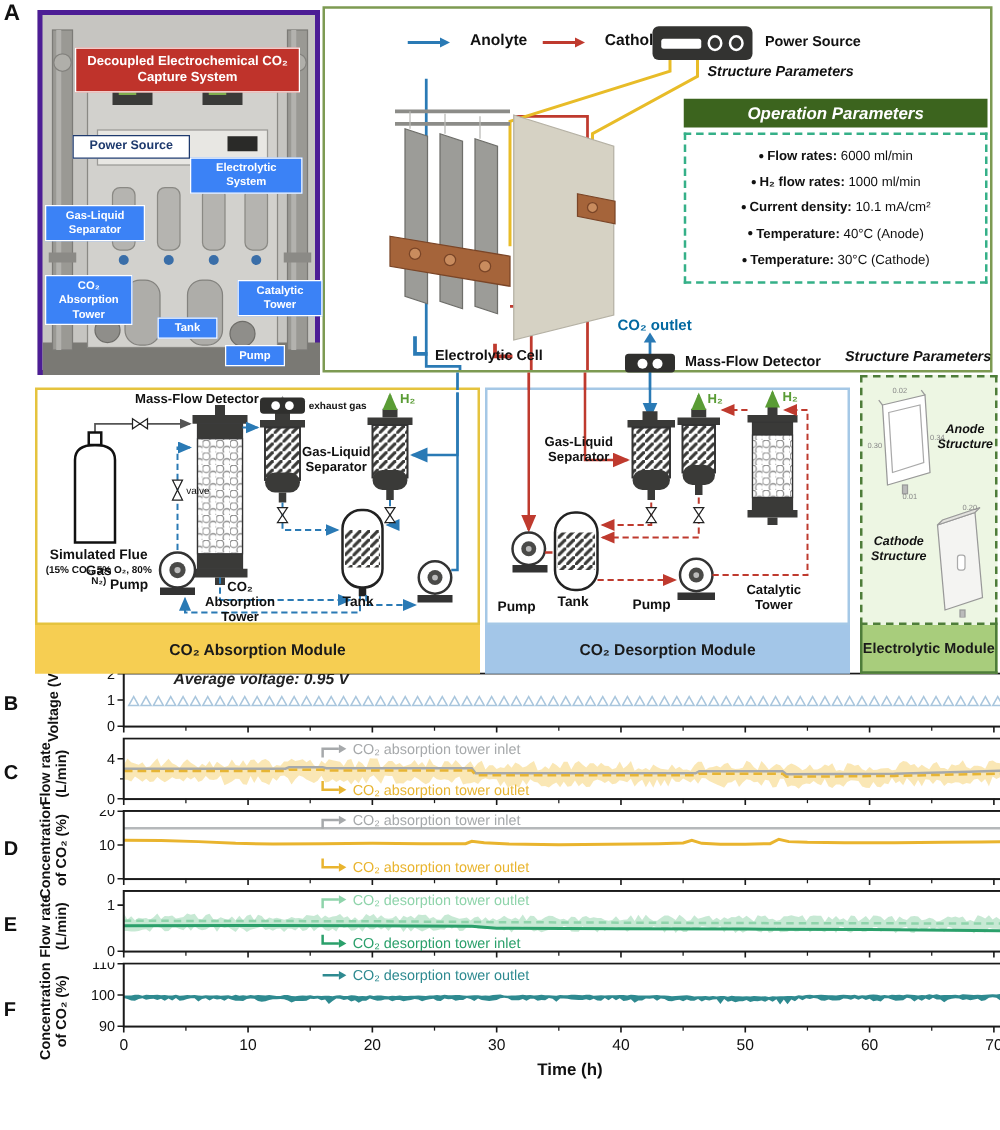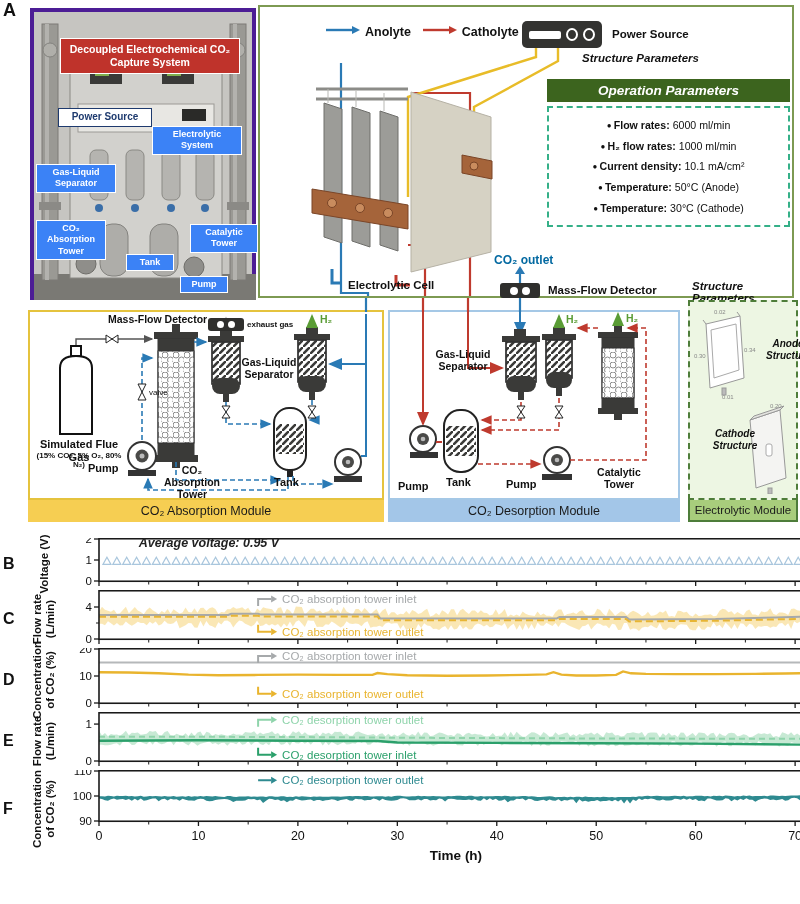--- a/index.html
+++ b/index.html
@@ -8,38 +8,38 @@
   #panelA{position:relative;width:800px;height:535px;}
   .pletterA{position:absolute;left:3px;top:0px;font-size:18px;font-weight:bold;}
   
   #photo{position:absolute;left:30px;top:8px;width:226px;height:292px;background:#c6c5c1;border:4px solid #4c1d95;box-sizing:border-box;}
   .plabel{position:absolute;background:#3b82f6;color:#fff;border:1.5px solid #fff;font-weight:bold;font-size:9px;line-height:1.25;text-align:center;padding:2px 3px;z-index:3;}
   .plabel.red{background:#bf332b;font-size:10.5px;padding:4px 5px;}
   .plabel.white{background:#fff;color:#1e3a6e;border:1.5px solid #1e3a6e;}
   
   #greenbox{position:absolute;left:258px;top:5px;width:536px;height:293px;border:2px solid #7d9a52;box-sizing:border-box;background:#fff;}
   #legendAC{position:absolute;left:66px;top:18px;display:flex;gap:12px;align-items:center;z-index:4;}
-  #legendAC .litem{display:flex;align-items:flex-start;gap:5px;font-weight:bold;font-size:12.5px;}
+  #legendAC .litem{display:flex;align-items:flex-end;gap:16px;font-weight:bold;font-size:12.5px;}
   #powericon{position:absolute;left:262px;top:14px;width:80px;height:27px;background:#333331;border-radius:5px;display:flex;align-items:center;padding:0 7px;gap:5px;box-sizing:border-box;z-index:4;}
   #powericon .slot{width:36px;height:8px;background:#fff;border-radius:2px;}
   #powericon .ring{width:9px;height:9px;border:2.5px solid #fff;border-radius:50%;}
   .smalltext{position:absolute;font-weight:bold;font-size:11.5px;}
-  .ital{font-style:italic;margin-left:16px;}
+  .ital{font-style:italic;}
   #opbox{position:absolute;left:287px;top:72px;width:243px;z-index:4;}
   #opbox .ophdr{background:#3c641e;color:#fff;font-weight:bold;font-style:italic;font-size:13.5px;text-align:center;padding:4px 0;}
   #opbox ul{list-style:none;margin:4px 0 0 0;padding:7px 8px;border:2px dashed #35b088;}
   #opbox li{font-size:10.6px;line-height:1.95;text-align:center;}
   #opbox li::before{content:"●  ";font-size:8px;vertical-align:1px;}
   .opl{font-weight:bold;}
   .detector{position:absolute;background:#2f2f2d;border-radius:3px;display:flex;align-items:center;justify-content:center;gap:4px;z-index:6;}
   .detector .dot{width:8px;height:8px;border-radius:50%;background:#fff;}
   
   .module{position:absolute;z-index:2;}
   .modbox{border:2px solid;box-sizing:border-box;position:relative;background:#fff;}
-  .modbar{height:22px;font-weight:normal;font-size:12.5px;display:flex;align-items:center;justify-content:center;color:#1a1a1a;}
+  .modbar{height:39px;font-weight:bold;font-size:12.5px;display:flex;align-items:center;justify-content:center;color:#1a1a1a;}
   .mlabel{position:absolute;font-weight:bold;font-size:10.5px;line-height:1.15;text-align:center;z-index:3;}
   .green{color:#5a9c35;}
   .tiny{font-size:8px;font-weight:bold;}
   #elecmod .modbox{background:#edf6e3;border:2px dashed #4e7d3a;}
   #overlayA{position:absolute;left:0;top:0;z-index:5;pointer-events:none;}
   .co2outlet{position:absolute;color:#0369a1;font-weight:bold;font-size:12px;z-index:6;}
   
   #charts{padding-top:3px;}
   .chart-row{display:flex;align-items:center;}
   .rowletter{width:22px;font-weight:bold;font-size:16px;text-align:left;padding-left:3px;}
@@ -119,21 +119,21 @@
     </div>
     <div class="smalltext" style="left:352px;top:21px;">Power Source</div>
     <div class="smalltext ital" style="left:306px;top:45px;">Structure Parameters</div>
 
     <div id="opbox">
       <div class="ophdr">Operation Parameters</div>
       <ul>
         <li><span class="opl">Flow rates:</span> <span>6000 ml/min</span></li>
         <li><span class="opl">H₂ flow rates:</span> <span>1000 ml/min</span></li>
         <li><span class="opl">Current density:</span> <span>10.1 mA/cm²</span></li>
-        <li><span class="opl">Temperature:</span> <span>50°C (Anode)</span></li>
+        <li><span class="opl">Temperature:</span> <span>40°C (Anode)</span></li>
         <li><span class="opl">Temperature:</span> <span>30°C (Cathode)</span></li>
       </ul>
     </div>
 
     <svg width="532" height="289" style="position:absolute;left:0;top:0;">
       <path d="M 81,56 V 286 H 108 V 289" stroke="#2a7ab5" stroke-width="2.2" fill="none"></path>
       <path d="M 152,86 H 210 V 289" stroke="#bf3a2e" stroke-width="2.2" fill="none"></path>
       <path d="M 148,238 H 165 V 289" stroke="#bf3a2e" stroke-width="2.2" fill="none"></path>
       <path d="M 276,41 V 50 L 148,90 V 190" stroke="#e8bc28" stroke-width="2.4" fill="none"></path>
       <path d="M 298,41 V 54 L 214,100 V 152" stroke="#e8bc28" stroke-width="2.4" fill="none"></path>

